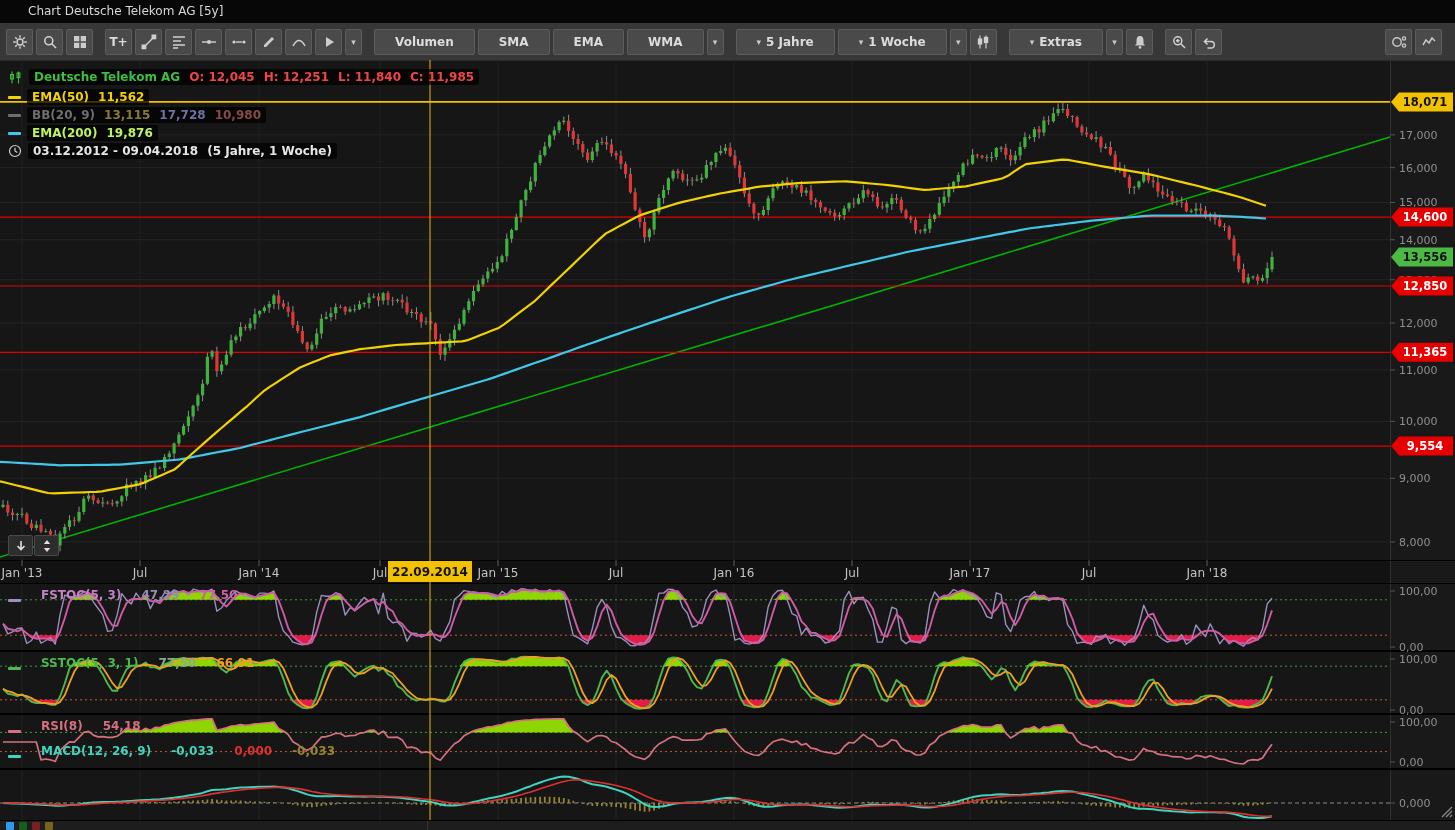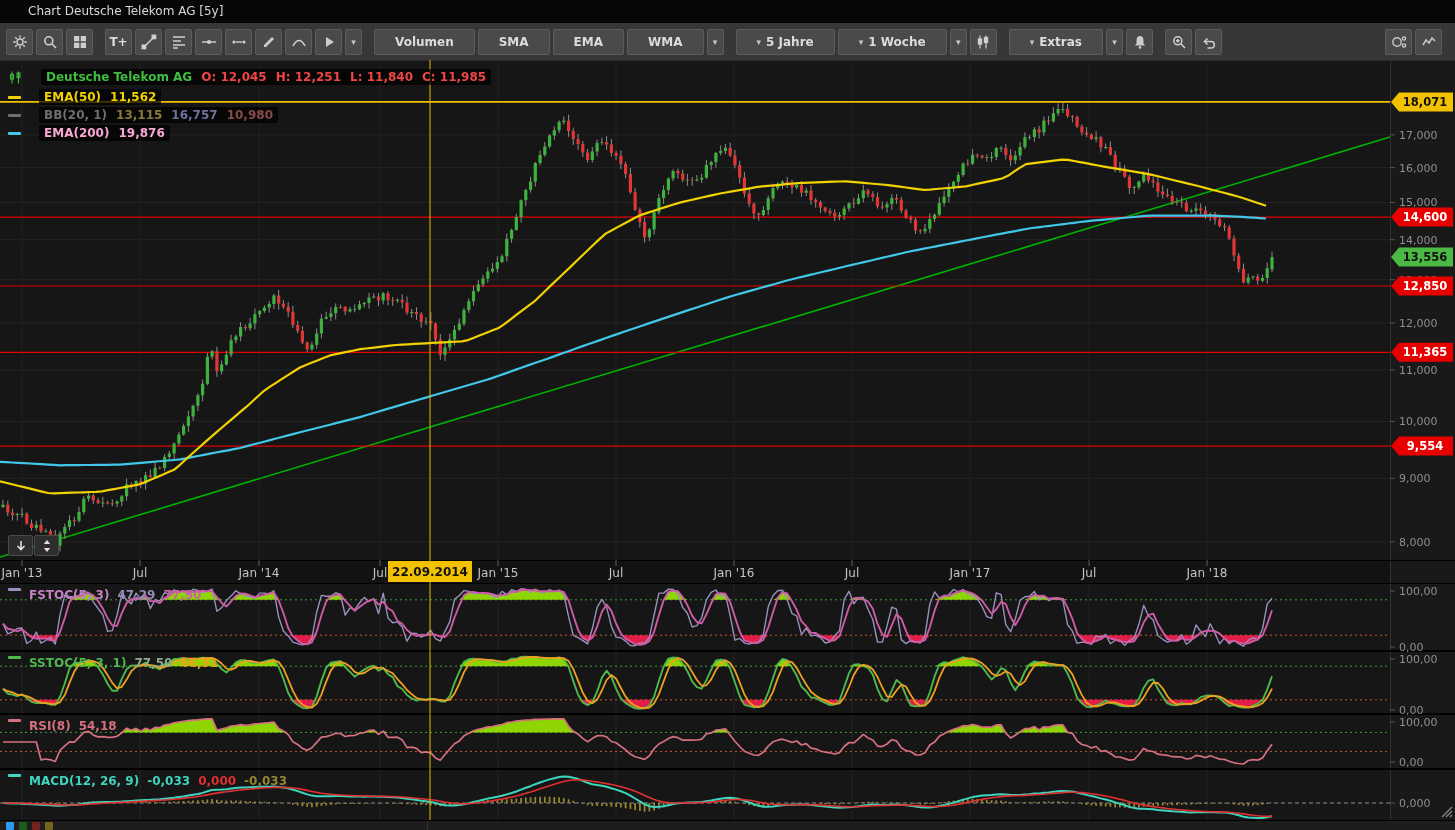--- a/index.html
+++ b/index.html
@@ -11,25 +11,25 @@
   .tb{height:26px;background:#4a4a4a;border:1px solid #5c5c5c;border-radius:2px;color:#dcdcdc;
     font:700 12px "DejaVu Sans",sans-serif;display:flex;align-items:center;justify-content:center;
     margin-right:3px;padding:0 20px;box-sizing:border-box;cursor:pointer;}
   .tb.icon{width:27px;padding:0;}
   .tb.caret-only{width:17px;padding:0;font-size:9px;color:#c8c8c8;}
   .tb .caret{font-size:9px;color:#c8c8c8;margin-right:5px;}
   .tb svg{display:block;}
   .grp{margin-left:9px;display:flex;}
   .tb-right{margin-left:auto;display:flex;margin-right:4px;}
   .chart-area{position:absolute;left:0;top:60px;width:1455px;height:760px;background:#131313;}
-  .lrow{position:absolute;left:8px;display:flex;gap:18px;align-items:center;
+  .lrow{position:absolute;left:8px;display:flex;gap:6px;align-items:center;
     font:700 12px "DejaVu Sans",sans-serif;white-space:pre;z-index:5;}
   .chip{background:rgba(0,0,0,.72);padding:1px 5px;border-radius:2px;display:flex;gap:9px;align-items:center;white-space:pre;}
   .dash{display:inline-block;width:13px;height:3px;border-radius:1px;}
-  .plegend{position:absolute;left:8px;display:flex;gap:8px;align-items:flex-start;
+  .plegend{position:absolute;left:8px;display:flex;gap:20px;align-items:flex-end;
     font:700 12px "DejaVu Sans",sans-serif;z-index:5;}
   .corner-btn{position:absolute;width:23px;height:19px;background:#2d2d2d;border:1px solid #4a4a4a;
     border-radius:2px;display:flex;align-items:center;justify-content:center;z-index:6;cursor:pointer;}
   .statusbar{position:absolute;left:0;top:820px;width:1455px;height:10px;background:#1d1d1d;border-top:1px solid #000;}
   .sw{position:absolute;top:1px;width:8px;height:8px;border-radius:1px;cursor:pointer;}
   .sb-sep{position:absolute;left:427px;top:0;width:1px;height:10px;background:#333;}
 </style>
 </head>
 <body>
 
@@ -443,31 +443,43 @@
   <div class="lrow" style="top:29px">
     <span class="dash" style="background:#f2d200"></span>
     <span class="chip" style="color:#f2d200">
       <span>EMA(50)</span>
       <span>11,562</span>
     </span>
   </div>
   <div class="lrow" style="top:47px">
     <span class="dash" style="background:#6f6f6f"></span>
     <span class="chip">
-      <span style="color:#6f6f6f">BB(20, 1)</span>
+      <span style="color:#6f6f6f">BB(20, 9)</span>
       <span style="color:#8a7a3a">13,115</span>
-      <span style="color:#7070a2">16,757</span>
+      <span style="color:#7070a2">17,728</span>
       <span style="color:#8a4a4a">10,980</span>
     </span>
   </div>
   <div class="lrow" style="top:65px">
     <span class="dash" style="background:#41c8e8"></span>
-    <span class="chip" style="color:#f9a8d4">
+    <span class="chip" style="color:#bef264">
       <span>EMA(200)</span>
       <span>19,876</span>
+    </span>
+  </div>
+  <div class="lrow" style="top:83px">
+    <svg width="14" height="14" viewBox="0 0 14 14">
+        <g stroke="#cccccc" stroke-width="1.2" fill="none">
+          <circle cx="7" cy="7" r="5.5"></circle>
+          <path d="M7 3.8V7l2.3 1.5"></path>
+        </g>
+      </svg>
+    <span class="chip" style="color:#e6e6e6">
+      <span>03.12.2012 - 09.04.2018</span>
+      <span>(5 Jahre, 1 Woche)</span>
     </span>
   </div>
 
   
   <div class="plegend" style="top:528px">
     <span class="dash" style="background:#9a90bd"></span>
     <span style="color:#c482c4">FSTOC(5, 3)</span>
     <span style="color:#958bb4">47,29</span>
     <span style="color:#cf5fa6">77,50</span>
   </div>
@@ -475,21 +487,21 @@
     <span class="dash" style="background:#4db84d"></span>
     <span style="color:#4db84d">SSTOC(5, 3, 1)</span>
     <span style="color:#90a890">77,50</span>
     <span style="color:#f0a01e">66,91</span>
   </div>
   <div class="plegend" style="top:659px">
     <span class="dash" style="background:#d4707f"></span>
     <span style="color:#d4707f">RSI(8)</span>
     <span style="color:#d4707f">54,18</span>
   </div>
-  <div class="plegend" style="top:714px">
+  <div class="plegend" style="top:684px">
     <span class="dash" style="background:#3fd4be"></span>
     <span style="color:#3fd4be">MACD(12, 26, 9)</span>
     <span style="color:#3fd4be">-0,033</span>
     <span style="color:#e03030">0,000</span>
     <span style="color:#958430">-0,033</span>
   </div>
 
   
   <div class="corner-btn" style="left:8px;top:475px">
     <svg width="14" height="14" viewBox="0 0 14 14">

